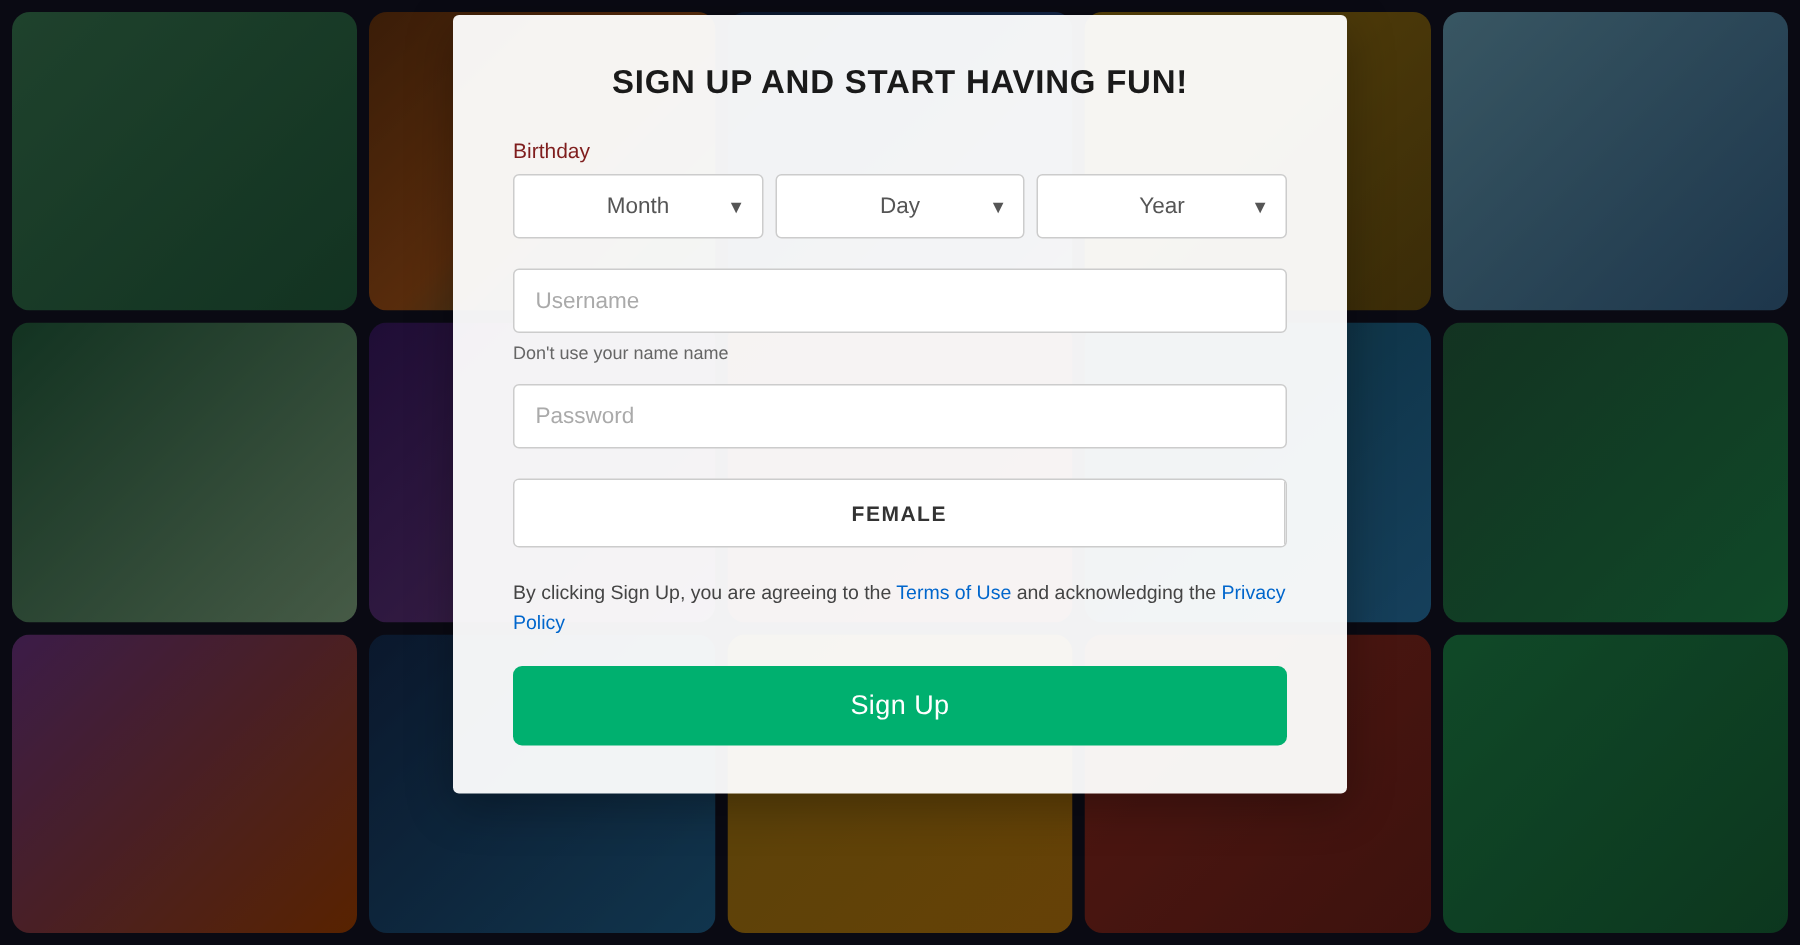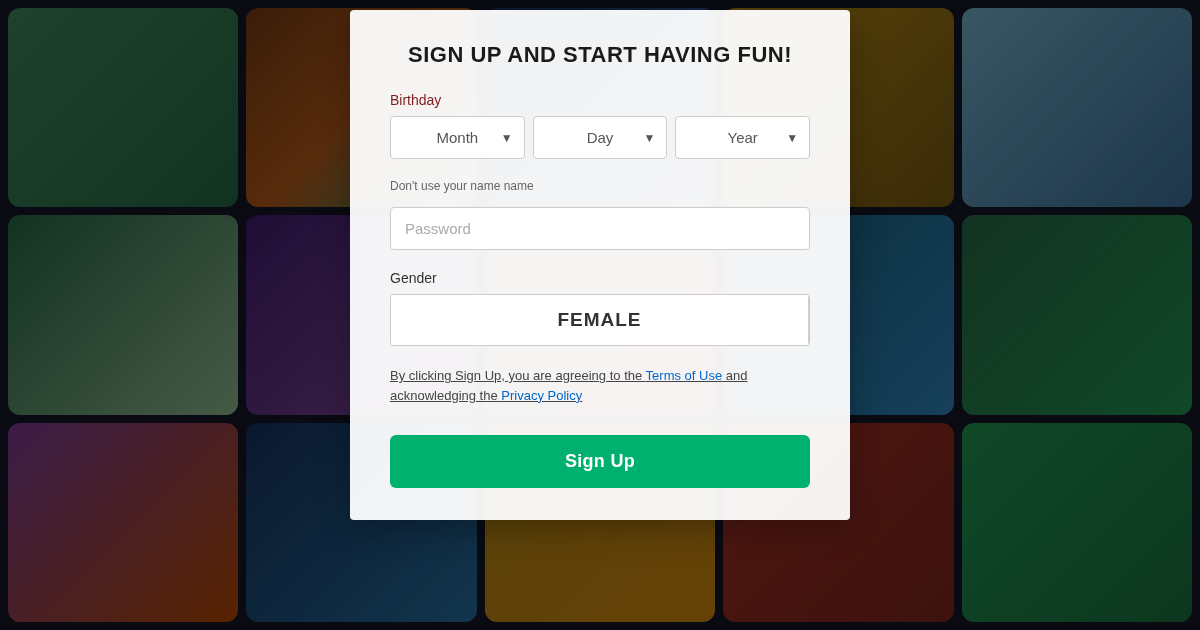--- a/index.html
+++ b/index.html
@@ -65,21 +65,21 @@
       inset: 0;
       display: flex;
       align-items: flex-start;
       justify-content: center;
       padding-top: 10px;
     }
 
     .modal {
       background: rgba(255,255,255,0.95);
       border-radius: 4px;
-      width: 500px;
+      width: 596px;
       padding: 32px 40px 32px 40px;
       box-shadow: 0 8px 32px rgba(0,0,0,0.3);
     }
 
     .modal-title {
       font-size: 22px;
       font-weight: 900;
       text-align: center;
       color: #1a1a1a;
       margin-bottom: 24px;
@@ -167,59 +167,57 @@
       gap: 0;
       margin-bottom: 20px;
       border: 1px solid #ccc;
       border-radius: 4px;
       overflow: hidden;
     }
 
     .gender-btn {
       flex: 1;
       padding: 14px;
-      font-size: 19px;
+      font-size: 14px;
       font-weight: 700;
       letter-spacing: 1px;
       color: #333;
       background: white;
       border: none;
       cursor: pointer;
       text-align: center;
     }
 
     .gender-btn:first-child {
       border-right: 1px solid #ccc;
     }
 
     .terms-text {
       font-size: 13px;
       color: #444;
       line-height: 1.5;
-      margin-bottom: 6px;
-      text-decoration: underline;
+      margin-bottom: 20px;
     }
 
     .terms-link {
       color: #0066cc;
       text-decoration: none;
     }
 
     .signup-btn {
       width: 100%;
       padding: 16px;
       background: #00b06f;
       color: white;
       border: none;
       border-radius: 6px;
       font-size: 18px;
-      font-weight: 700;
+      font-weight: 400;
       cursor: pointer;
       letter-spacing: 0.3px;
-      margin-top: 24px;
     }
   </style>
 </head>
 <body>
 
 <div class="bg">
   <div class="bg-tile bg-tile-1"></div>
   <div class="bg-tile bg-tile-2"></div>
   <div class="bg-tile bg-tile-3"></div>
   <div class="bg-tile bg-tile-4"></div>
@@ -291,27 +289,27 @@
           <option value="2020">2020</option><option value="2015">2015</option>
           <option value="2010">2010</option><option value="2005">2005</option>
           <option value="2000">2000</option><option value="1995">1995</option>
           <option value="1990">1990</option><option value="1985">1985</option>
           <option value="1980">1980</option>
         </select>
         <span class="chevron-icon">▼</span>
       </div>
     </div>
 
+    <input type="text" class="text-input" placeholder="Username" style="">
     <p class="hint-text">Don't use your name name</p>
 
     <div class="password-wrapper">
       <input type="password" class="text-input" style="margin-bottom: 0px;" placeholder="Password">
     </div>
 
-    <span class="gender-label">Gender</span>
 
     <div class="gender-row">
       <button class="gender-btn">FEMALE</button>
     </div>
 
     <p class="terms-text">
       <span>By clicking Sign Up, you are agreeing to the </span><a href="#" class="terms-link">Terms of Use</a><span> and acknowledging the </span><a href="#" class="terms-link">Privacy Policy</a>
     </p>
 
     <button class="signup-btn">Sign Up</button>

